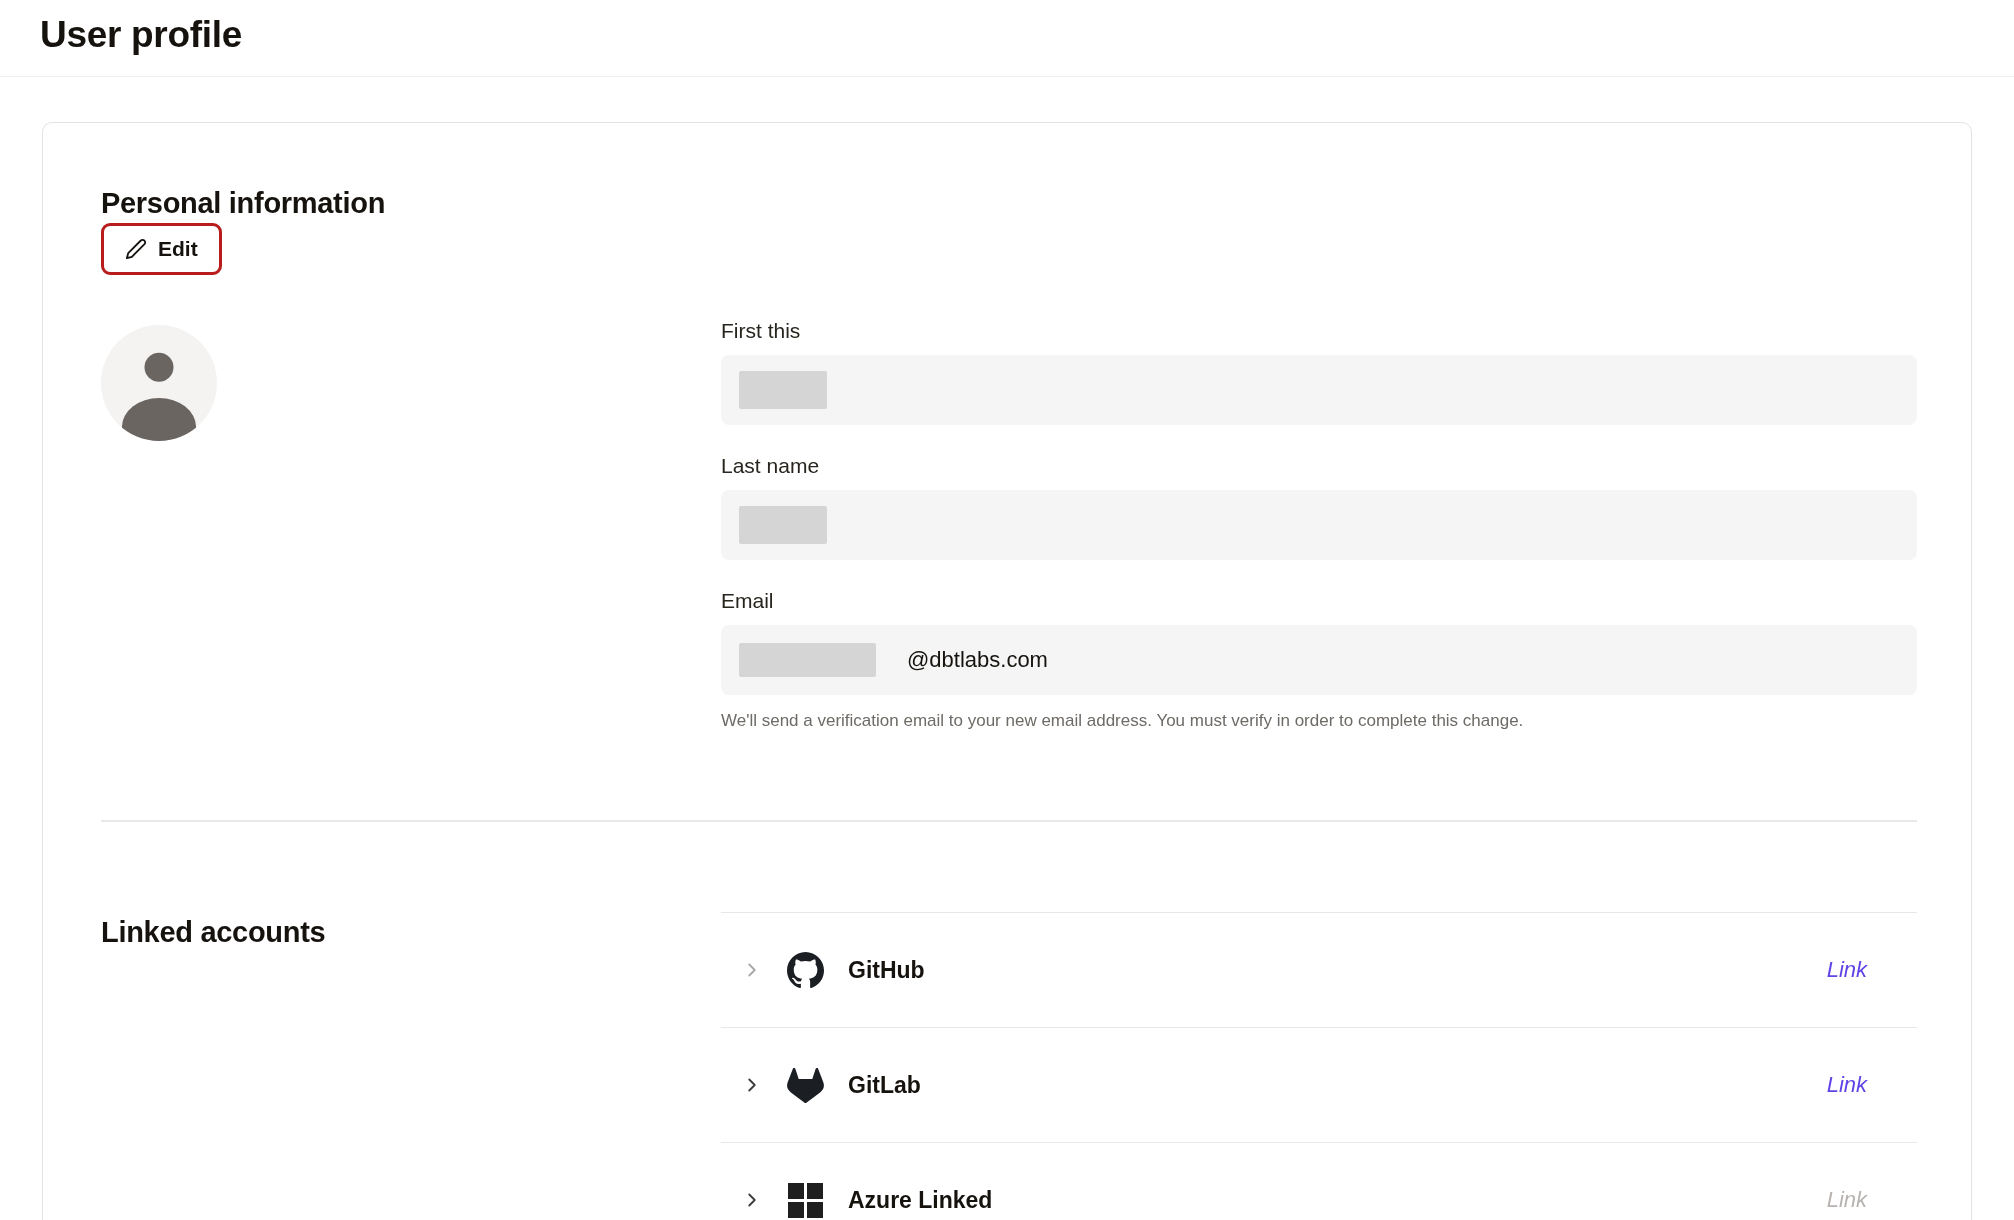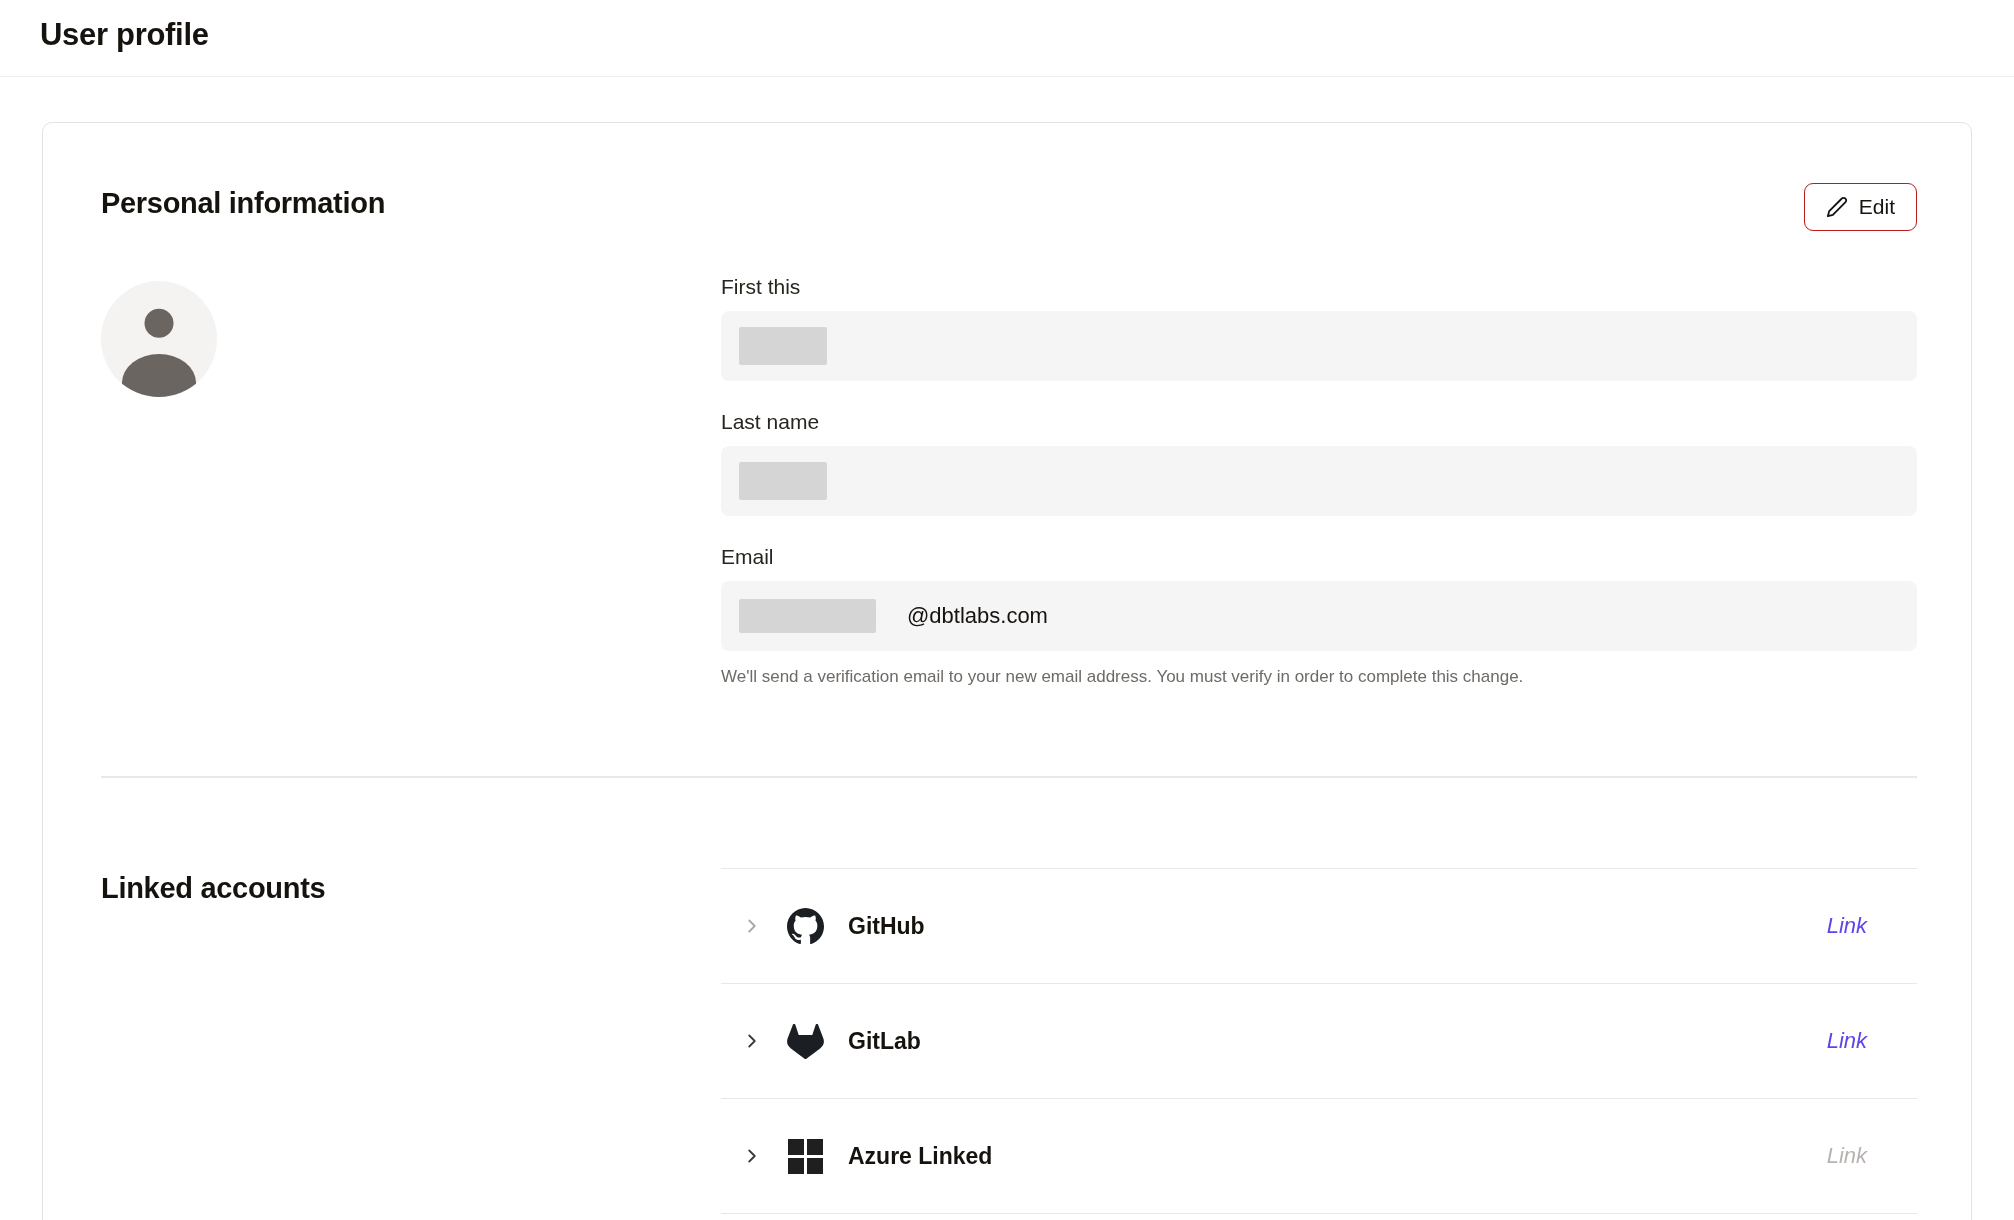--- a/index.html
+++ b/index.html
@@ -11,59 +11,60 @@
     background: #ffffff;
     font-family: "Liberation Sans", "DejaVu Sans", sans-serif;
     color: #16130f;
   }
   
   .page-header {
     padding: 13px 40px 19px;
     border-bottom: 1px solid #ededed;
   }
   .page-title {
-    font-size: 31px;
+    font-size: 37px;
     font-weight: 700;
     letter-spacing: -0.3px;
     line-height: 44px;
     margin: 0;
   }
   
   .content { padding: 45px 42px 0; }
   .card {
     box-sizing: border-box;
     background: #fff;
     border: 1px solid #e3e3e3;
     border-radius: 10px;
     padding: 60px 54px 140px 58px;
     min-height: 1160px;
   }
   .section-header {
     display: flex;
     justify-content: space-between;
     align-items: flex-start;
+    flex-direction: column;
   }
   .section-heading {
     font-size: 29px;
     font-weight: 600;
     letter-spacing: -0.3px;
     margin: 0;
     line-height: 40px;
   }
   .edit-btn {
     display: inline-flex;
     align-items: center;
     gap: 11px;
     padding: 11px 21px;
     background: #fff;
-    border: 1px solid #b91c1c;
+    border: 3px solid #b91c1c;
     border-radius: 9px;
     font-family: inherit;
     font-size: 21px;
-    font-weight: 400;
+    font-weight: 700;
     color: #16130f;
     cursor: pointer;
   }
   .edit-btn svg { display: block; }
   
   .pi-body { display: flex; margin-top: 42px; }
   .pi-left { width: 620px; flex-shrink: 0; }
   .avatar {
     width: 116px;
     height: 116px;

